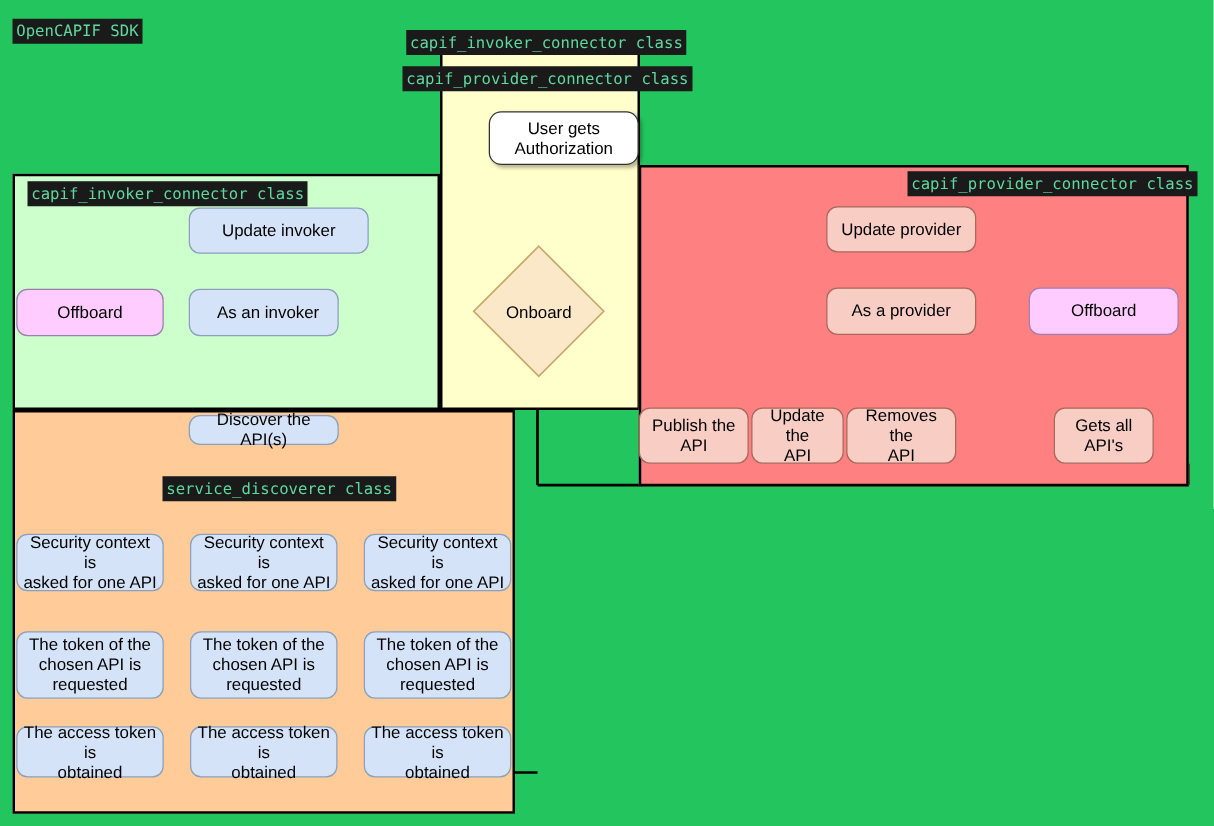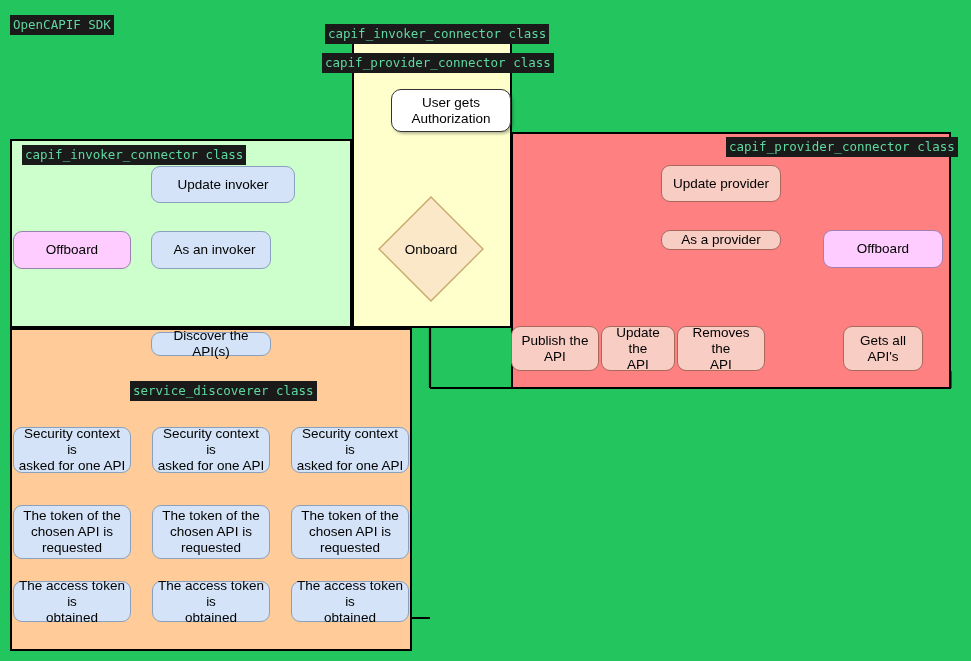--- a/index.html
+++ b/index.html
@@ -195,21 +195,21 @@
   <div class="diamond-label" style="left:376px; top:194px; width:110px; height:110px; z-index:11;">Onboard</div>
 
   <div class="node node-blue" style="left:151px; top:166px; width:144px; height:37px; z-index:11;">Update invoker</div>
 
   <div class="node node-blue" style="left:151px; top:231px; width:120px; height:38px; z-index:11;padding-left:11px;">As an invoker</div>
 
   <div class="node node-pink" style="left:13px; top:231px; width:118px; height:38px; z-index:11;">Offboard</div>
 
   <div class="node node-salmon" style="left:661px; top:165px; width:120px; height:37px; z-index:11;">Update provider</div>
 
-  <div class="node node-salmon" style="left:661px; top:230px; width:120px; height:20px; z-index:11;">As a provider</div>
+  <div class="node node-salmon" style="left:661px; top:230px; width:120px; height:38px; z-index:11;">As a provider</div>
 
   <div class="node node-pink-light" style="left:823px; top:230px; width:120px; height:38px; z-index:11;">Offboard</div>
 
   <div class="node node-salmon" style="left:511px; top:326px; width:88px; height:45px; z-index:11; white-space:pre-line;">Publish the API</div>
 
   <div class="node node-salmon" style="left:601px; top:326px; width:74px; height:45px; z-index:11; white-space:pre-line;">Update the
 API</div>
 
   <div class="node node-salmon" style="left:677px; top:326px; width:88px; height:45px; z-index:11; white-space:pre-line;">Removes the
 API</div>

